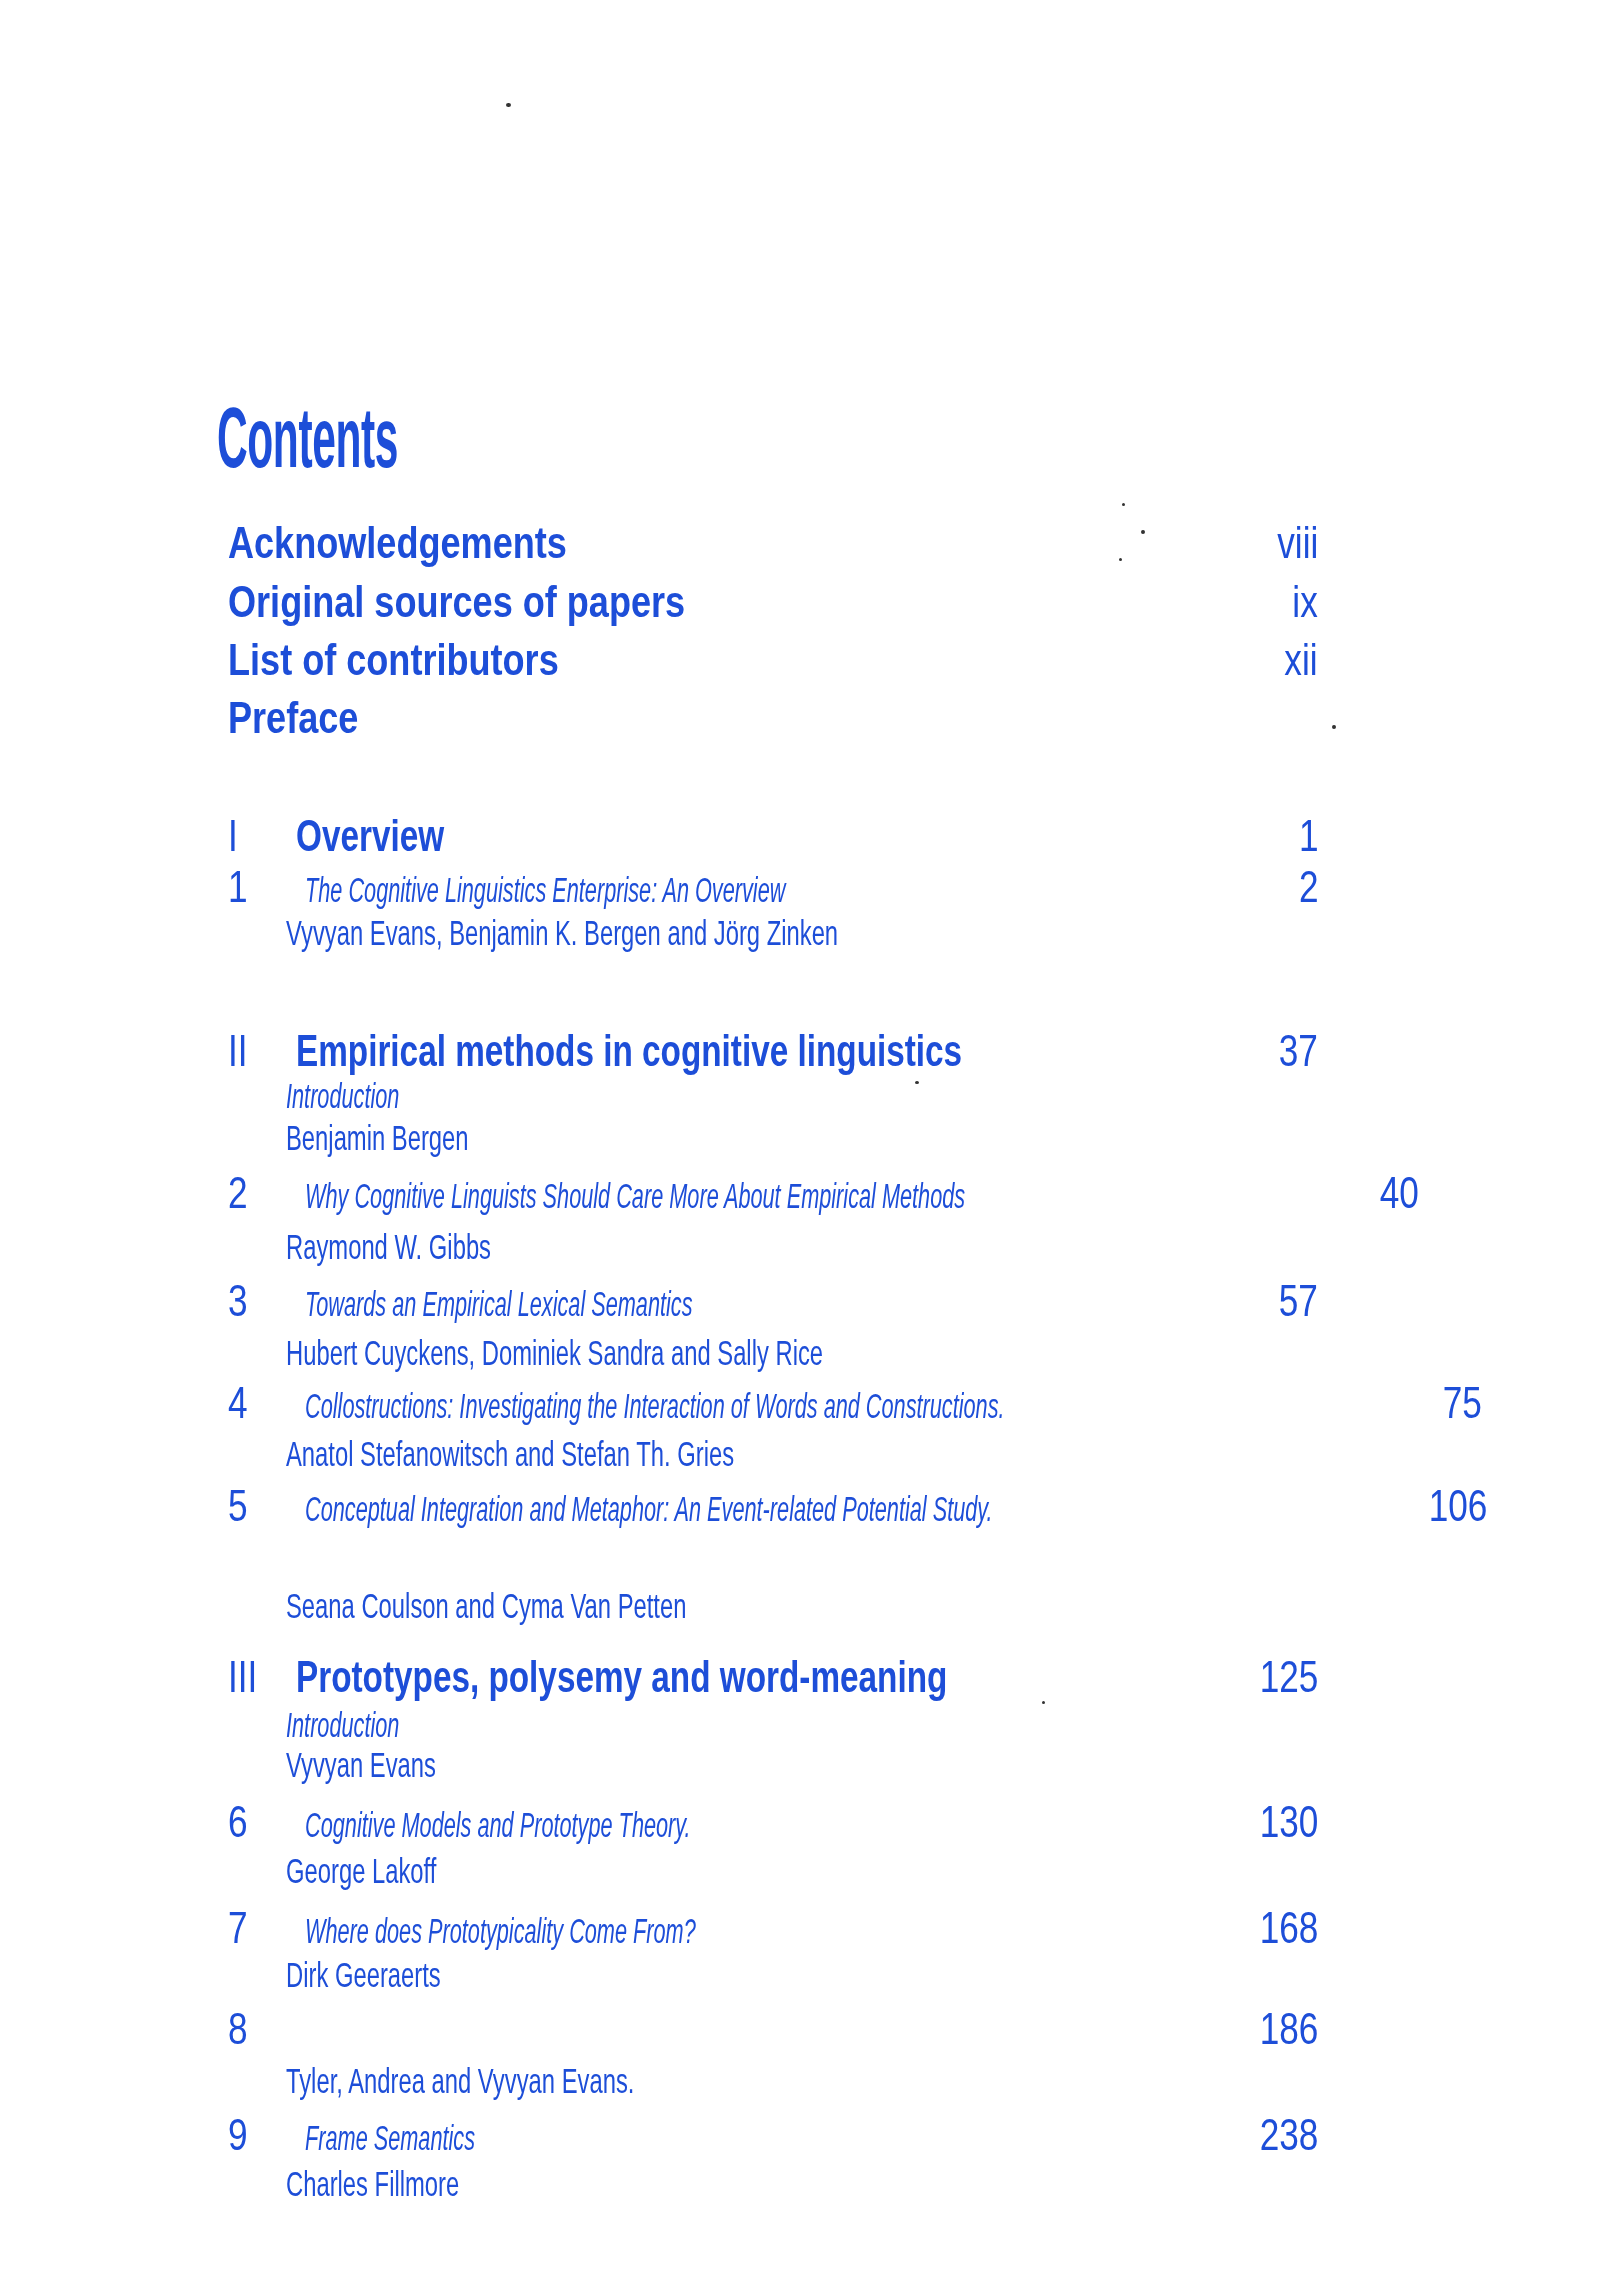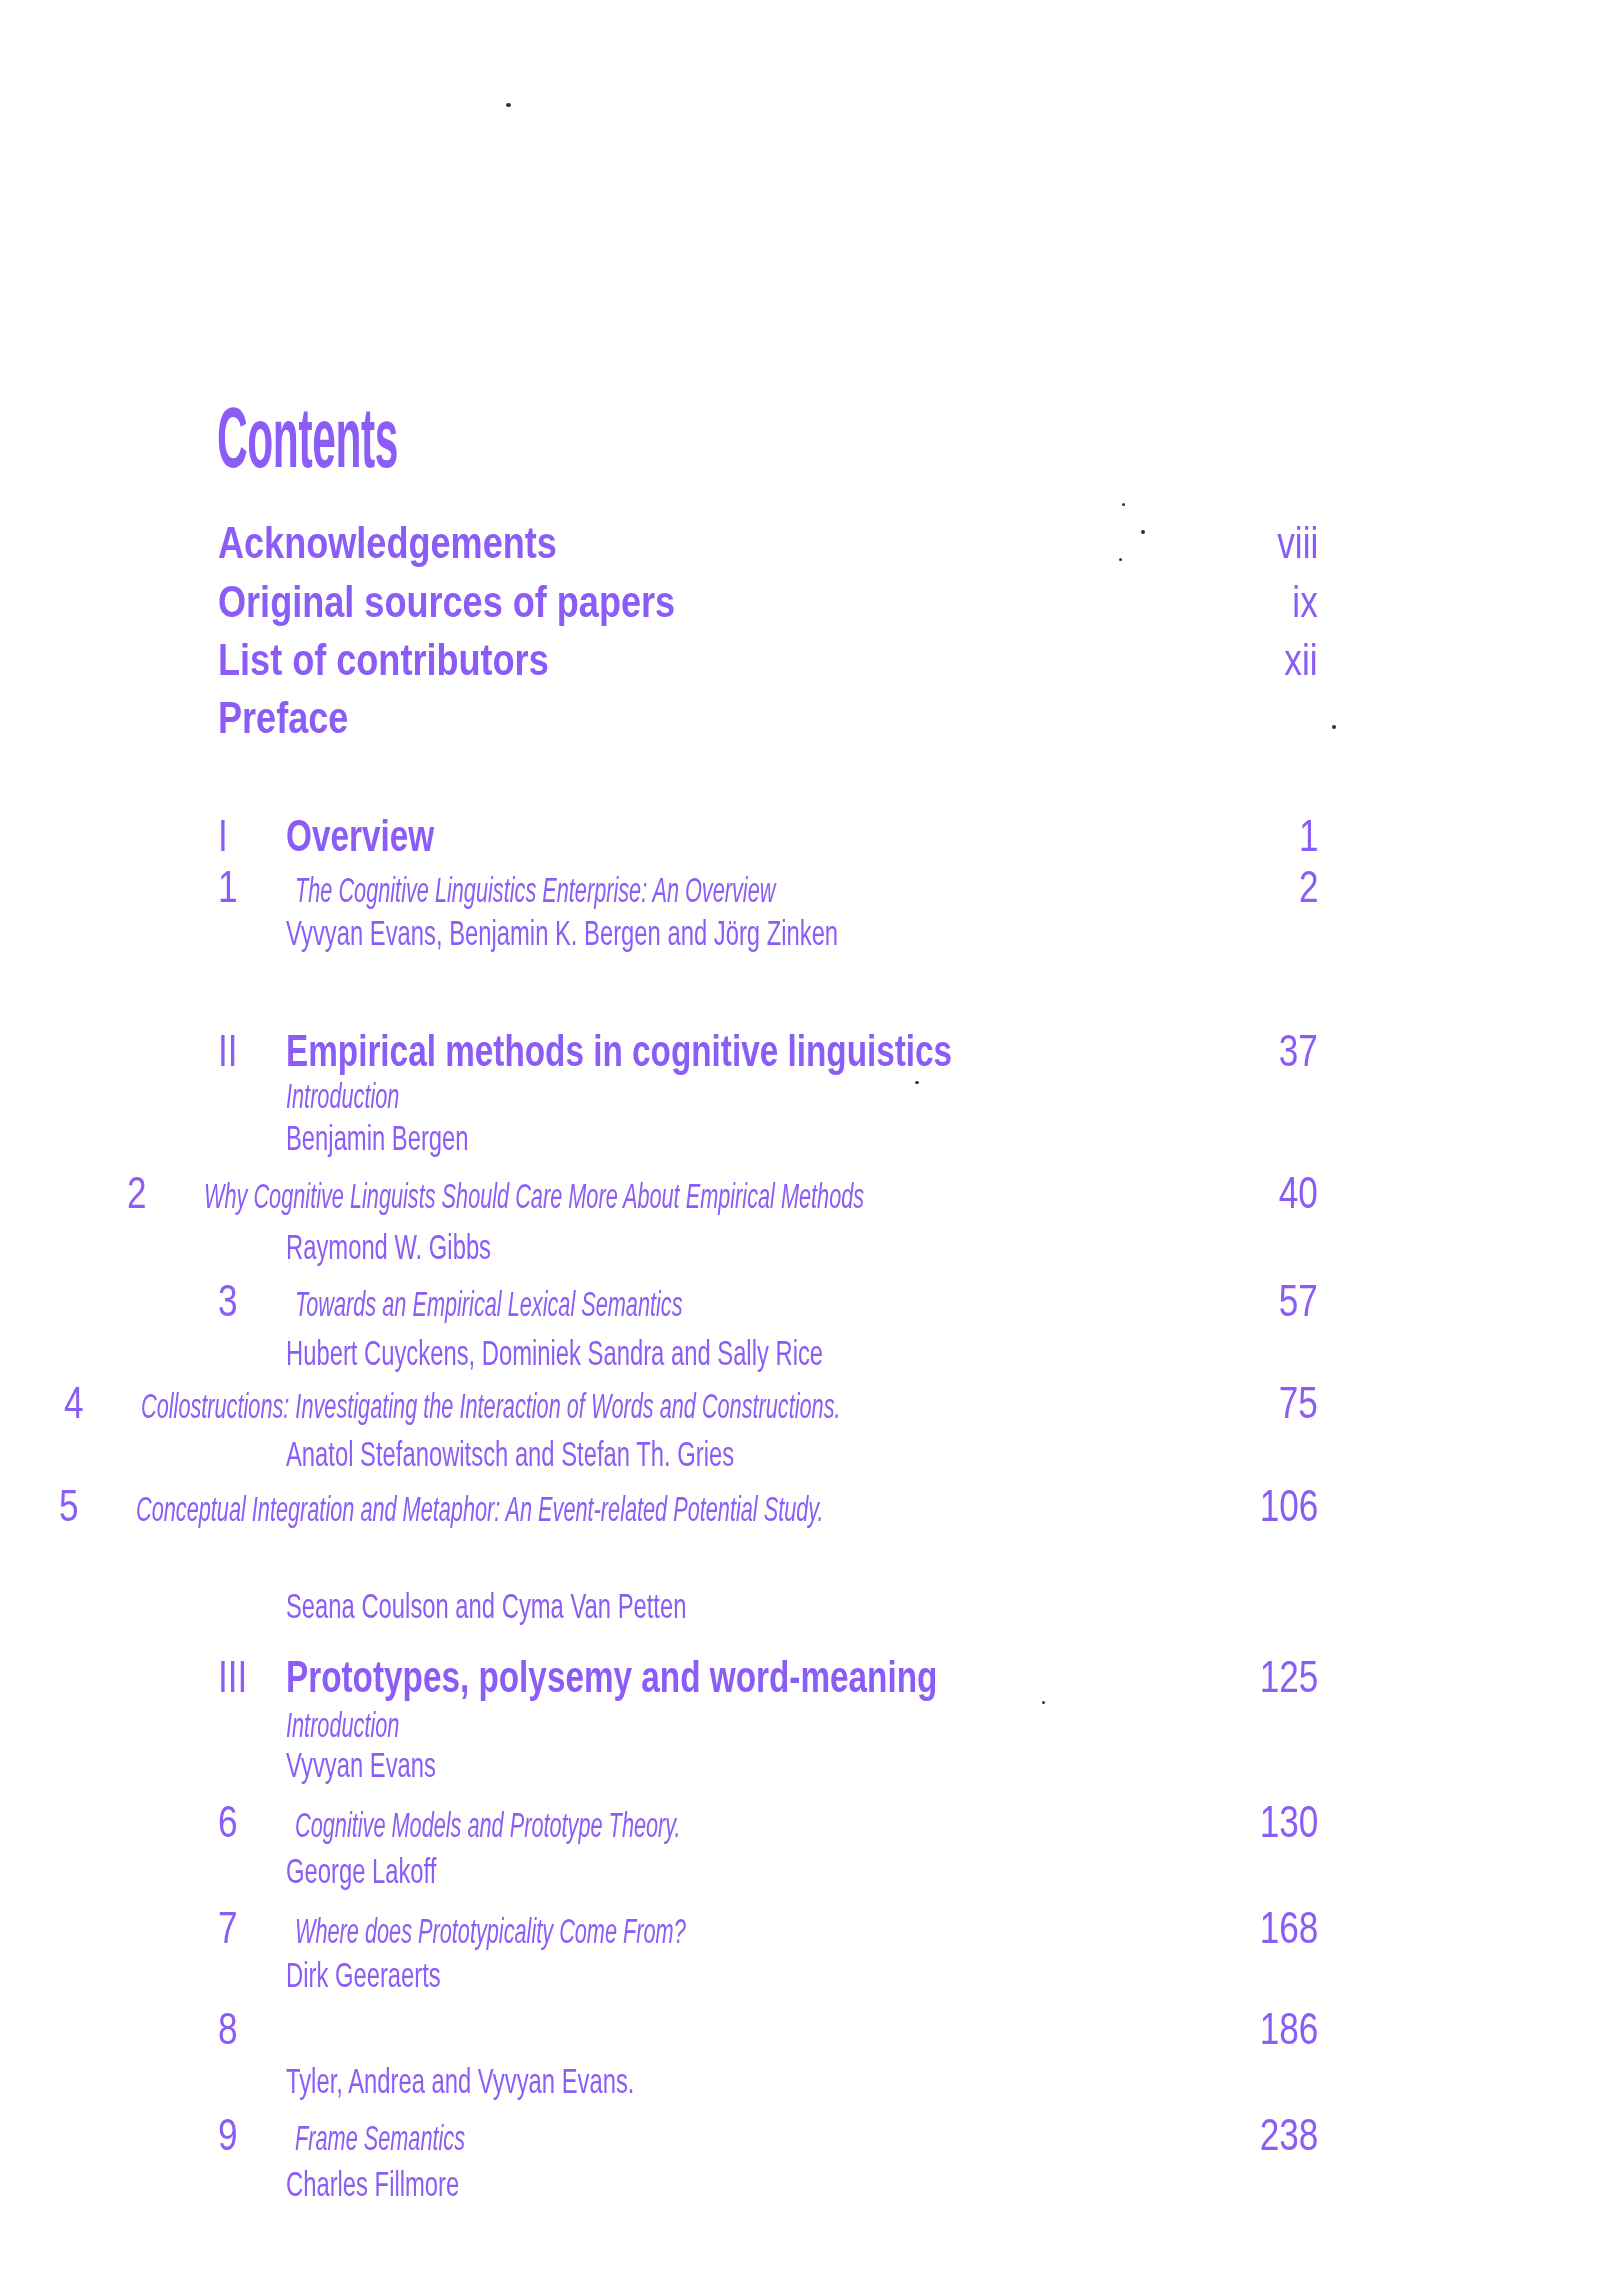--- a/index.html
+++ b/index.html
@@ -5,21 +5,21 @@
   html, body {
     margin: 0;
     padding: 0;
     background: #ffffff;
   }
   .page {
     position: relative;
     width: 1623px;
     height: 2295px;
     background: #ffffff;
-    color: #8b5cf6;
+    color: #1d4ed8;
     font-family: "Liberation Sans", "DejaVu Sans", sans-serif;
     overflow: hidden;
   }
   
   .cx  { display: inline-block; white-space: nowrap; transform-origin: 0 50%; }
   .cxr { display: inline-block; white-space: nowrap; transform-origin: 100% 50%; }
   .s50 { transform: scaleX(0.50); }
   .s62 { transform: scaleX(0.62); }
   .s68 { transform: scaleX(0.68); }
   .s74 { transform: scaleX(0.74); }
@@ -31,25 +31,24 @@
     left: 217px;
     top: 338px;
     font-size: 85px;
     font-weight: 700;
     line-height: 1;
     letter-spacing: -0.8px;
   }
 
   .row {
     position: absolute;
-    left: 218px;
+    left: 228px;
     right: 305px;            
     display: flex;
     align-items: baseline;
-    justify-content: flex-end;
   }
   .numcol {
     flex: 0 0 68px;          
     font-size: 44px;
     font-weight: 400;
     line-height: 1;
   }
   .fm-label {
     font-size: 44px;
     font-weight: 700;

